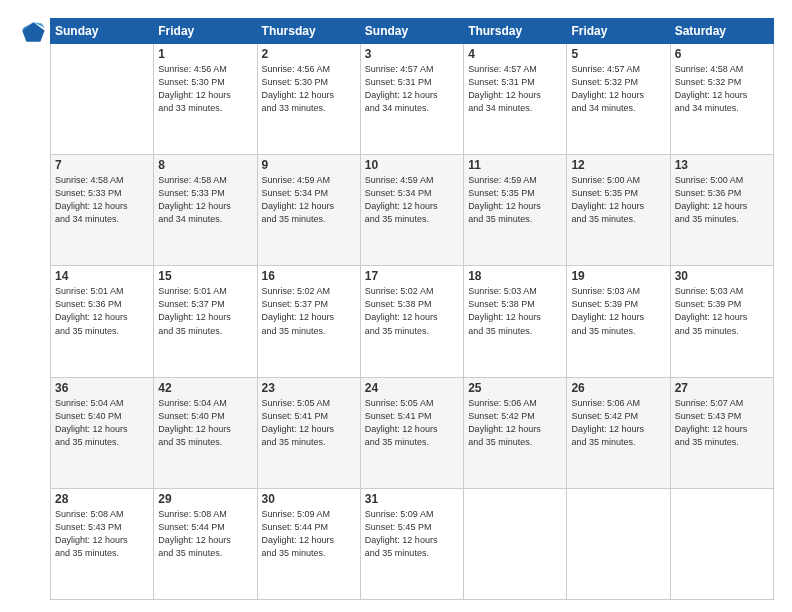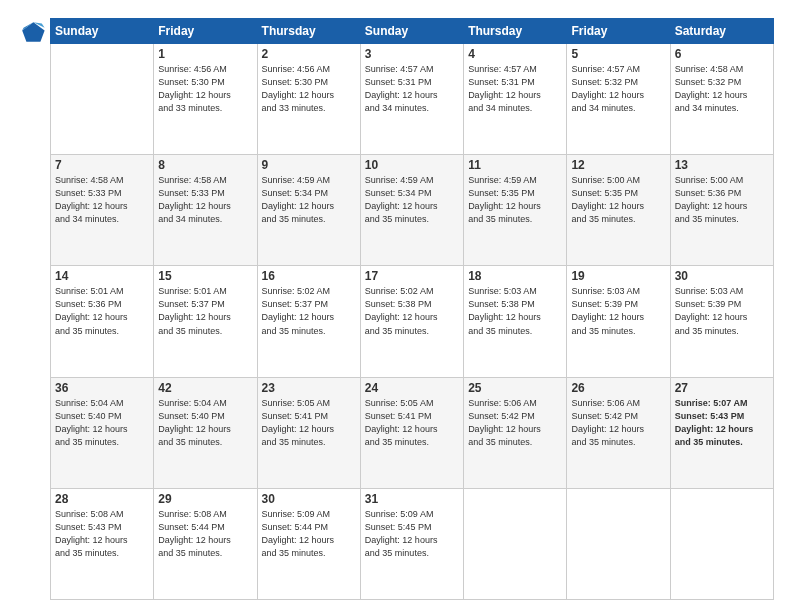--- a/index.html
+++ b/index.html
@@ -307,21 +307,21 @@
           </td>
           <td>
             <span class="day-num">26</span>
             <div class="day-info" style="white-space: pre-line;">Sunrise: 5:06 AM
 Sunset: 5:42 PM
 Daylight: 12 hours
 and 35 minutes.</div>
           </td>
           <td>
             <span class="day-num">27</span>
-            <div class="day-info" style="white-space: pre-line; font-weight: bold;">Sunrise: 5:07 AM
+            <div class="day-info" style="white-space: pre-line;">Sunrise: 5:07 AM
 Sunset: 5:43 PM
 Daylight: 12 hours
 and 35 minutes.</div>
           </td>
         </tr>
         <tr>
           <td>
             <span class="day-num">28</span>
             <div class="day-info" style="white-space: pre-line;">Sunrise: 5:08 AM
 Sunset: 5:43 PM

